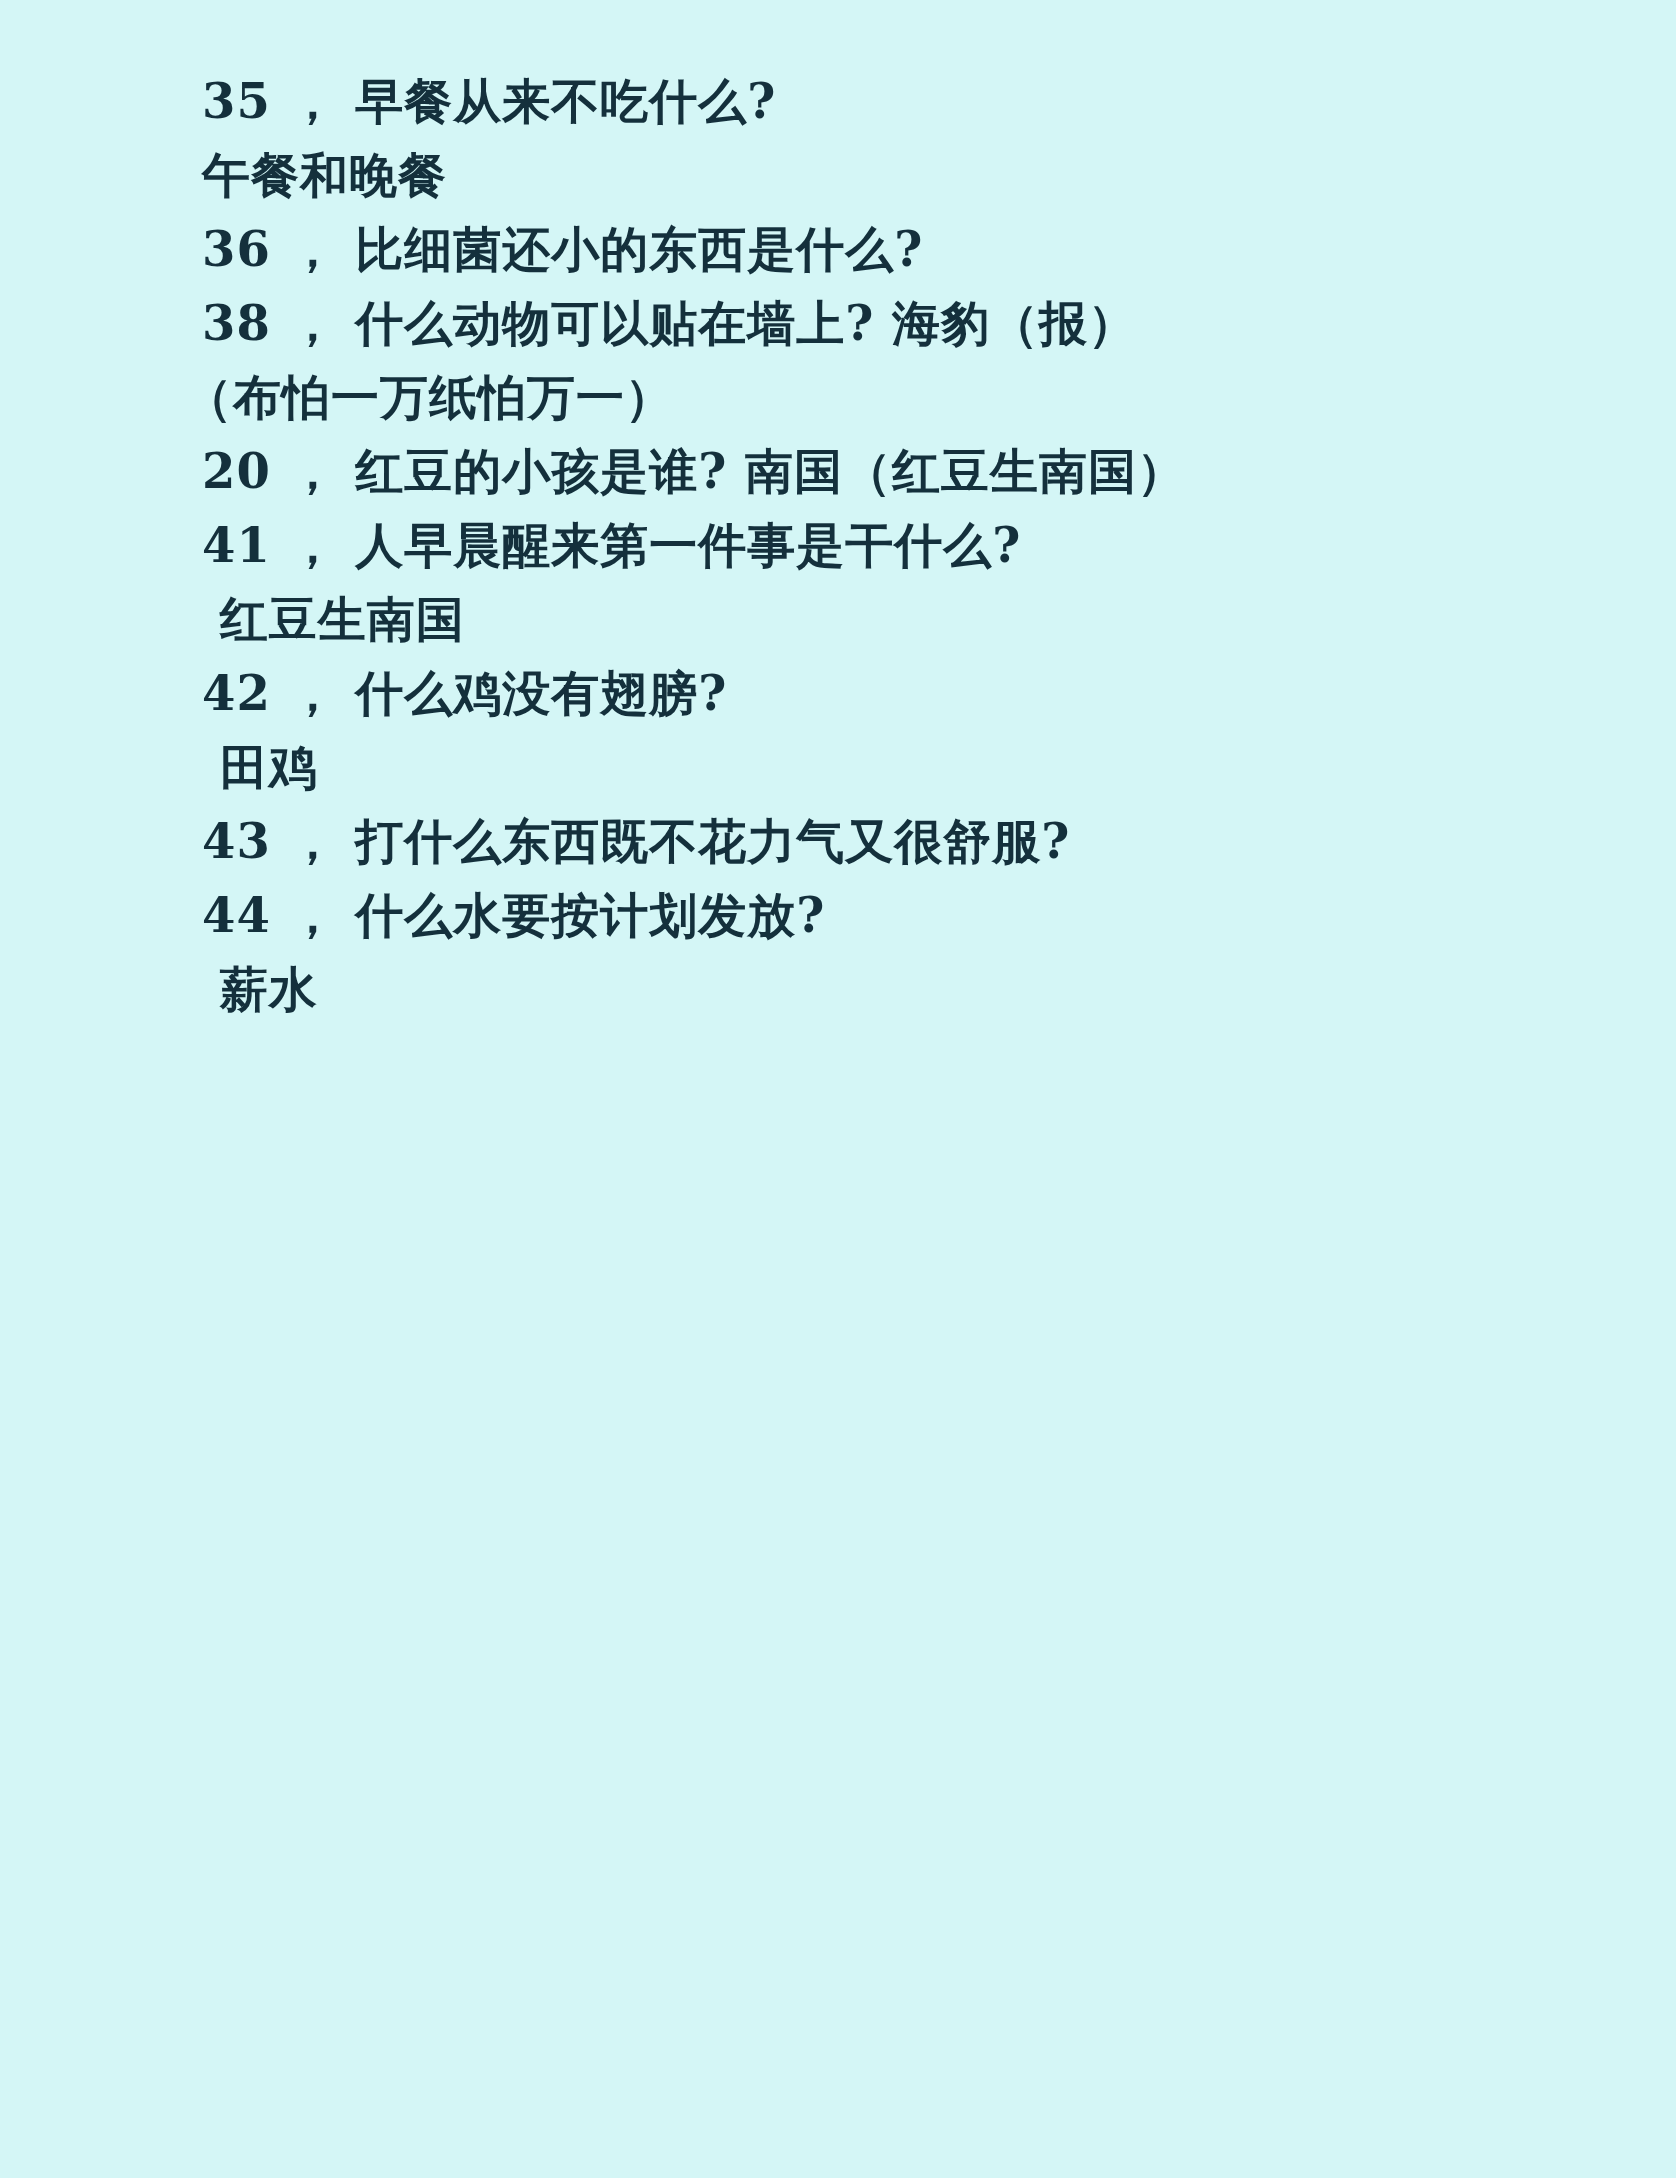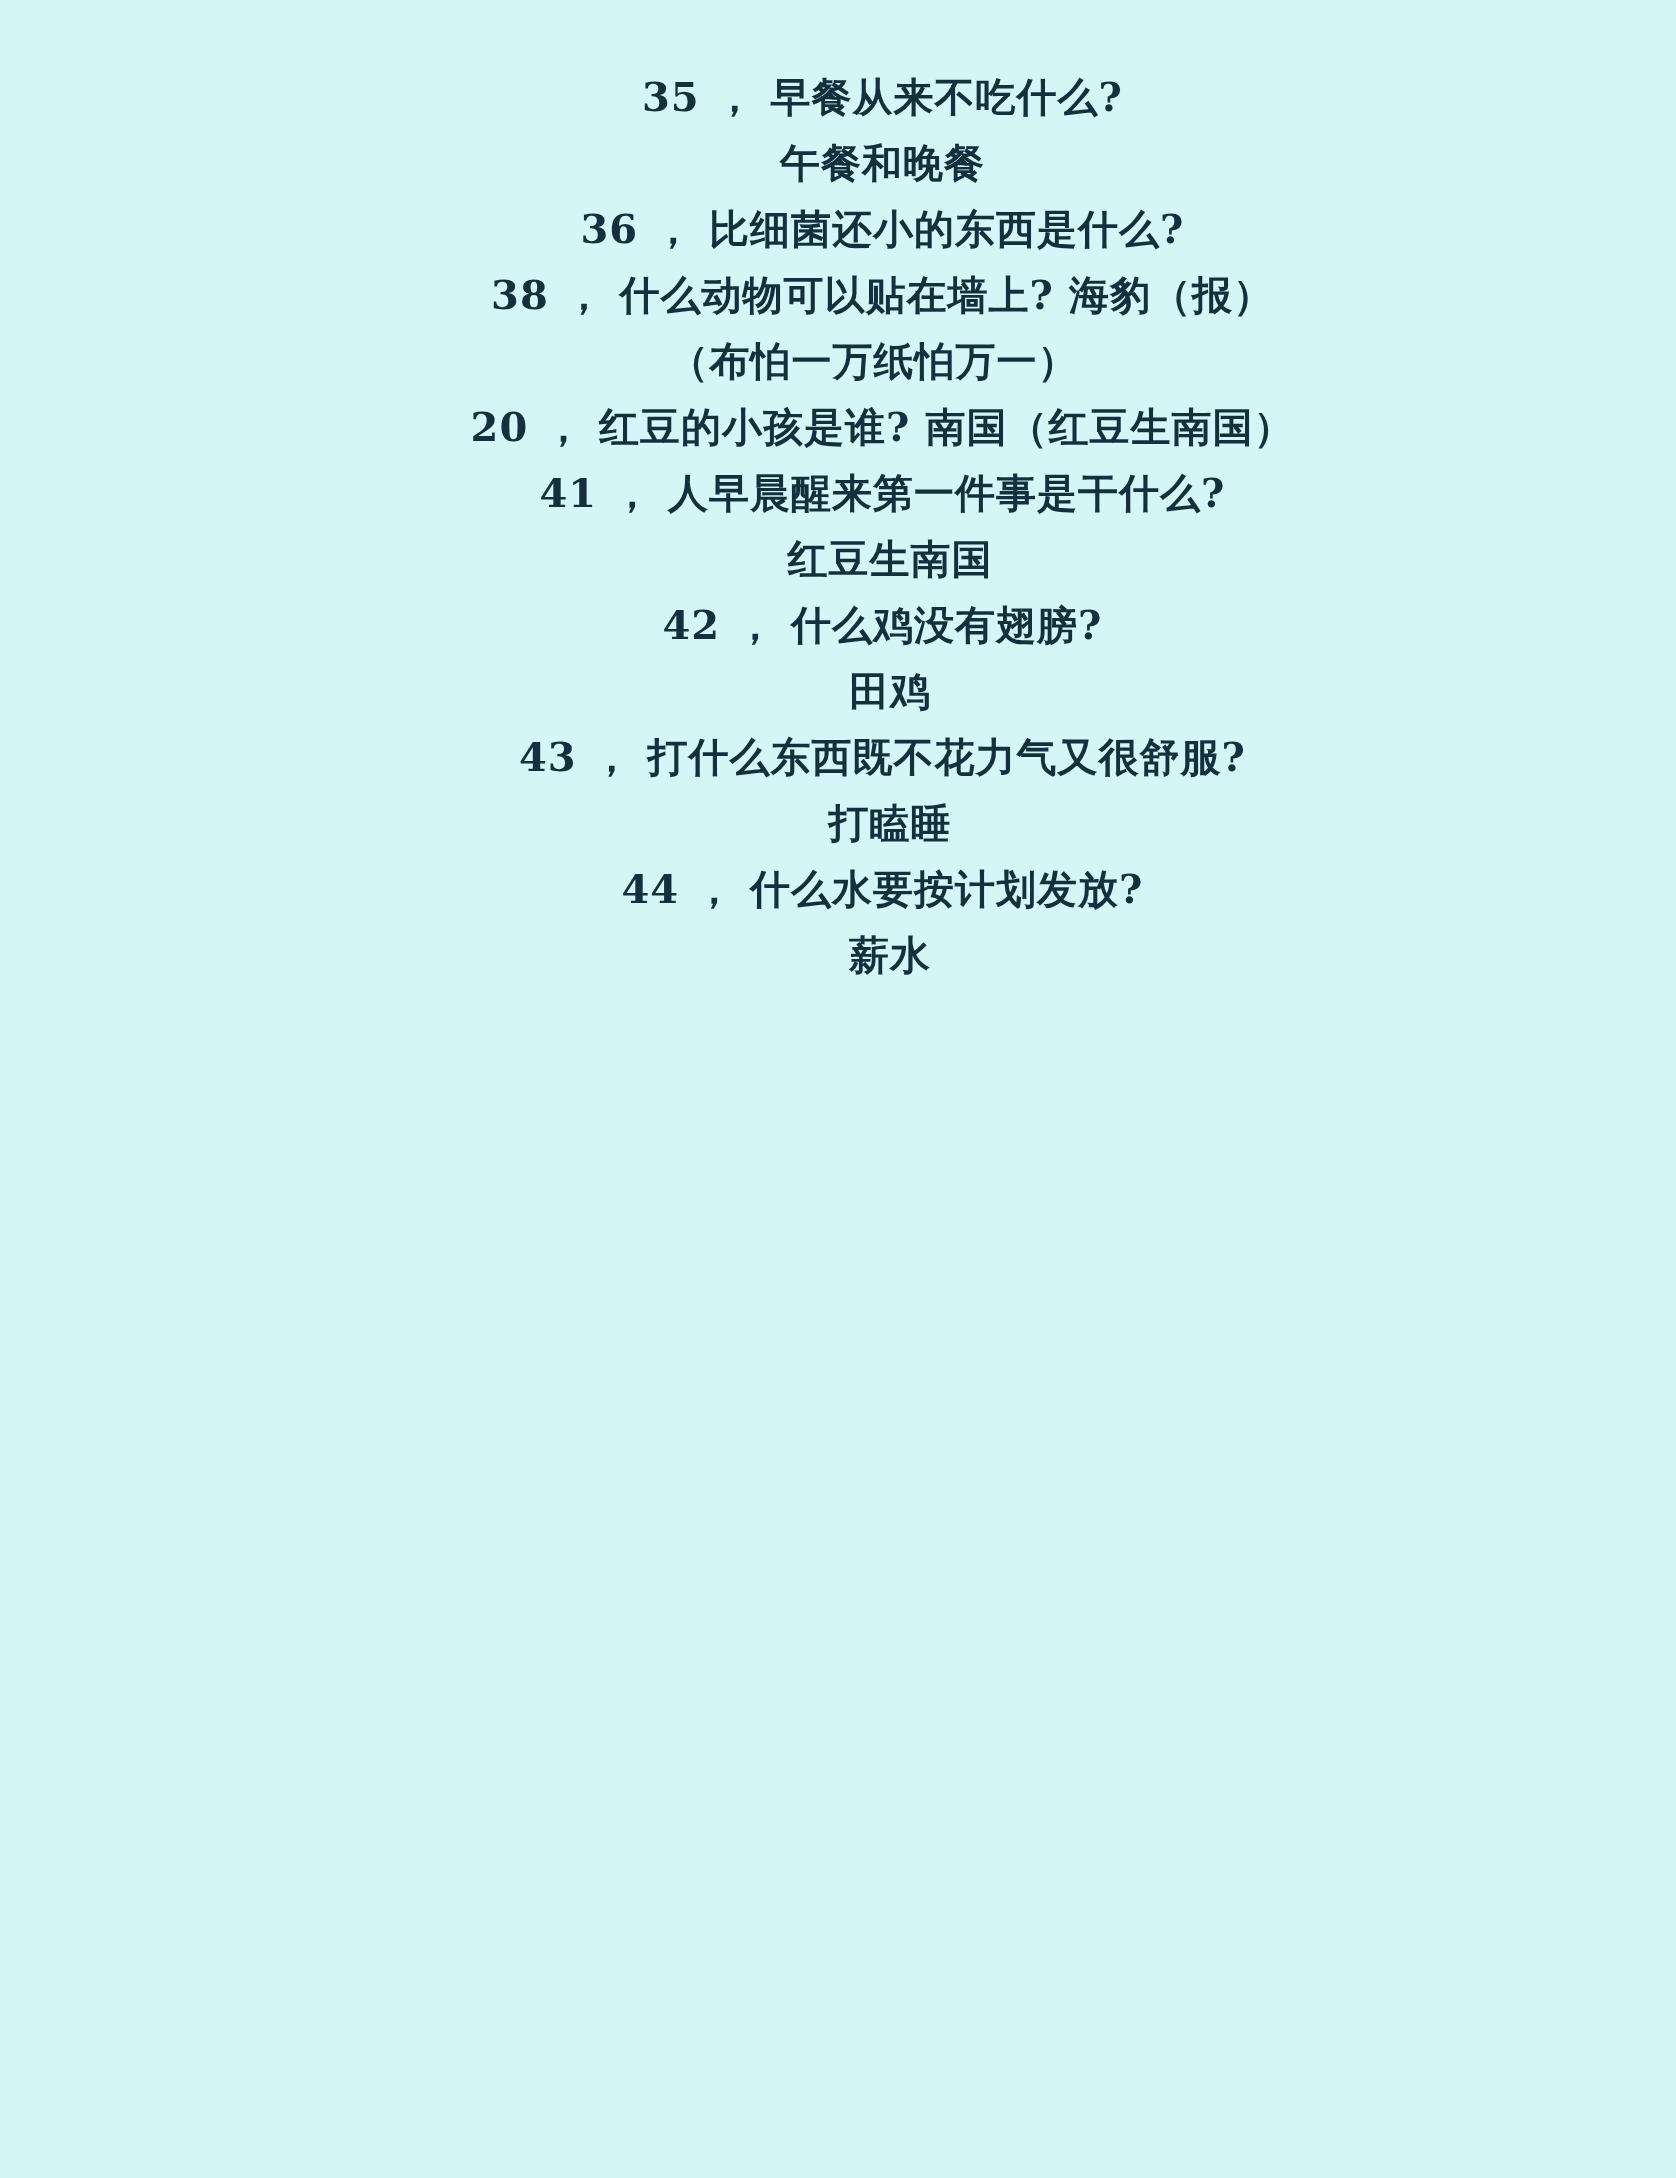--- a/index.html
+++ b/index.html
@@ -15,27 +15,26 @@
     overflow: hidden;
   }
   .page {
     box-sizing: border-box;
     width: 1676px;
     height: 2178px;
     padding: 77px 109px 0 198px;
     background: #d4f6f6;
   }
   .line {
-    font-size: 40px;
+    font-size: 48px;
     font-weight: 700;
     line-height: 1.0;
     letter-spacing: 1px;
     white-space: pre;
     margin: 4px;
-    text-align: center;
   }
   .q {
     margin-top: 0;
     margin-bottom: 26px;
   }
   .a {
     margin-top: 0;
     margin-bottom: 26px;
   }
   .cont {
@@ -76,21 +75,20 @@
     <div class="line a"> 红豆生南国</div>
   </div>
 
   <div>
     <div class="line q">42 ， 什么鸡没有翅膀?</div>
     <div class="line a"> 田鸡</div>
   </div>
 
   <div>
     <div class="line q">43 ， 打什么东西既不花力气又很舒服?</div>
-    <div class="line a"> 打瞌睡</div>
   </div>
 
   <div>
     <div class="line q">44 ， 什么水要按计划发放?</div>
     <div class="line a"> 薪水</div>
   </div>
 
 </div>
 
 

